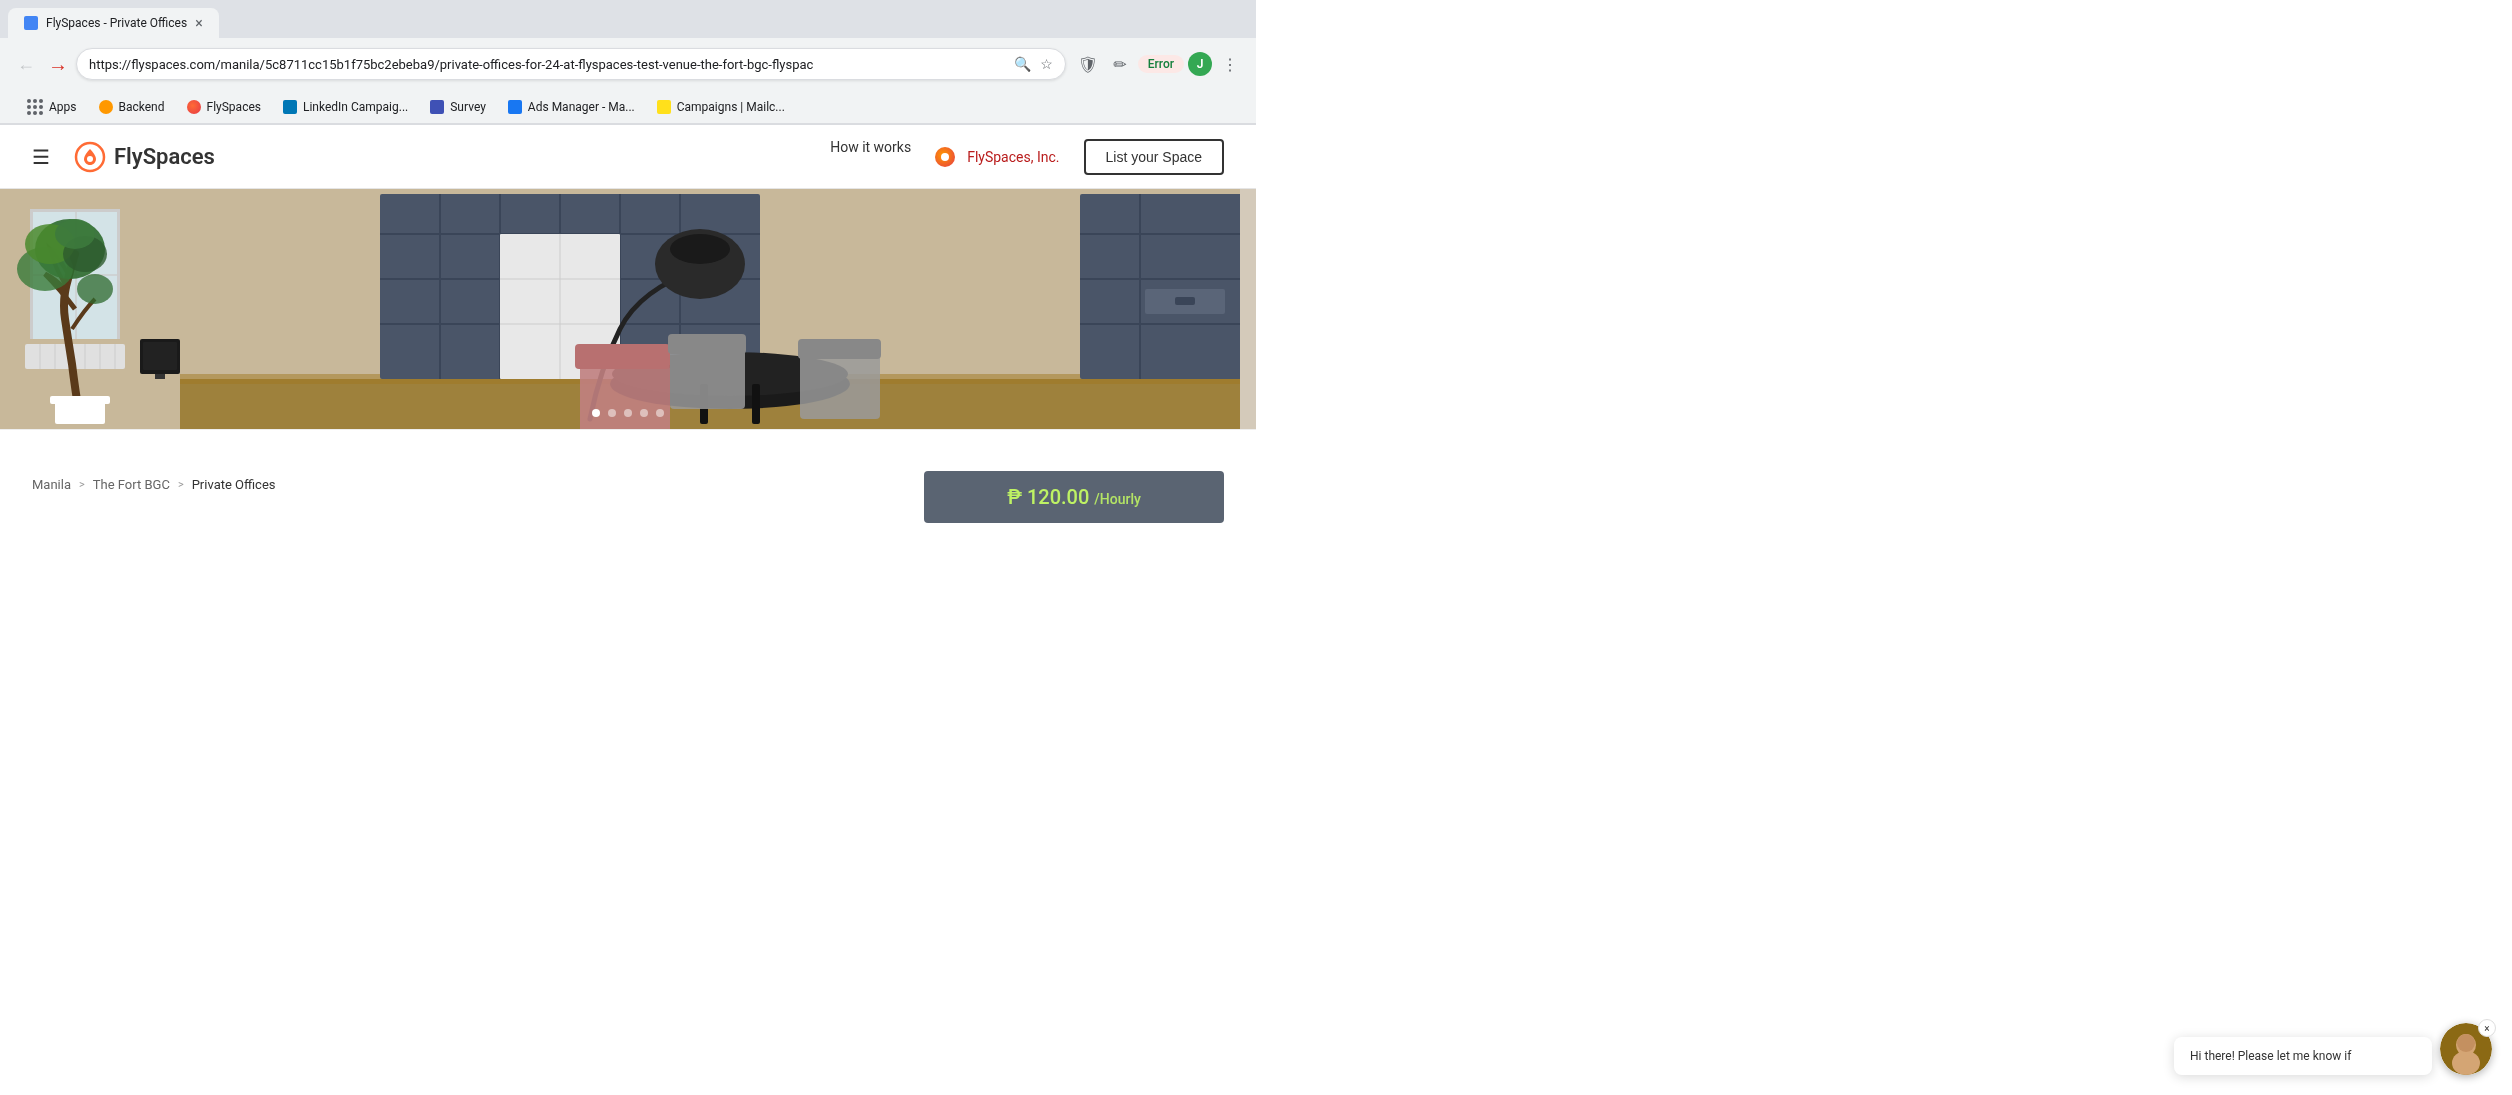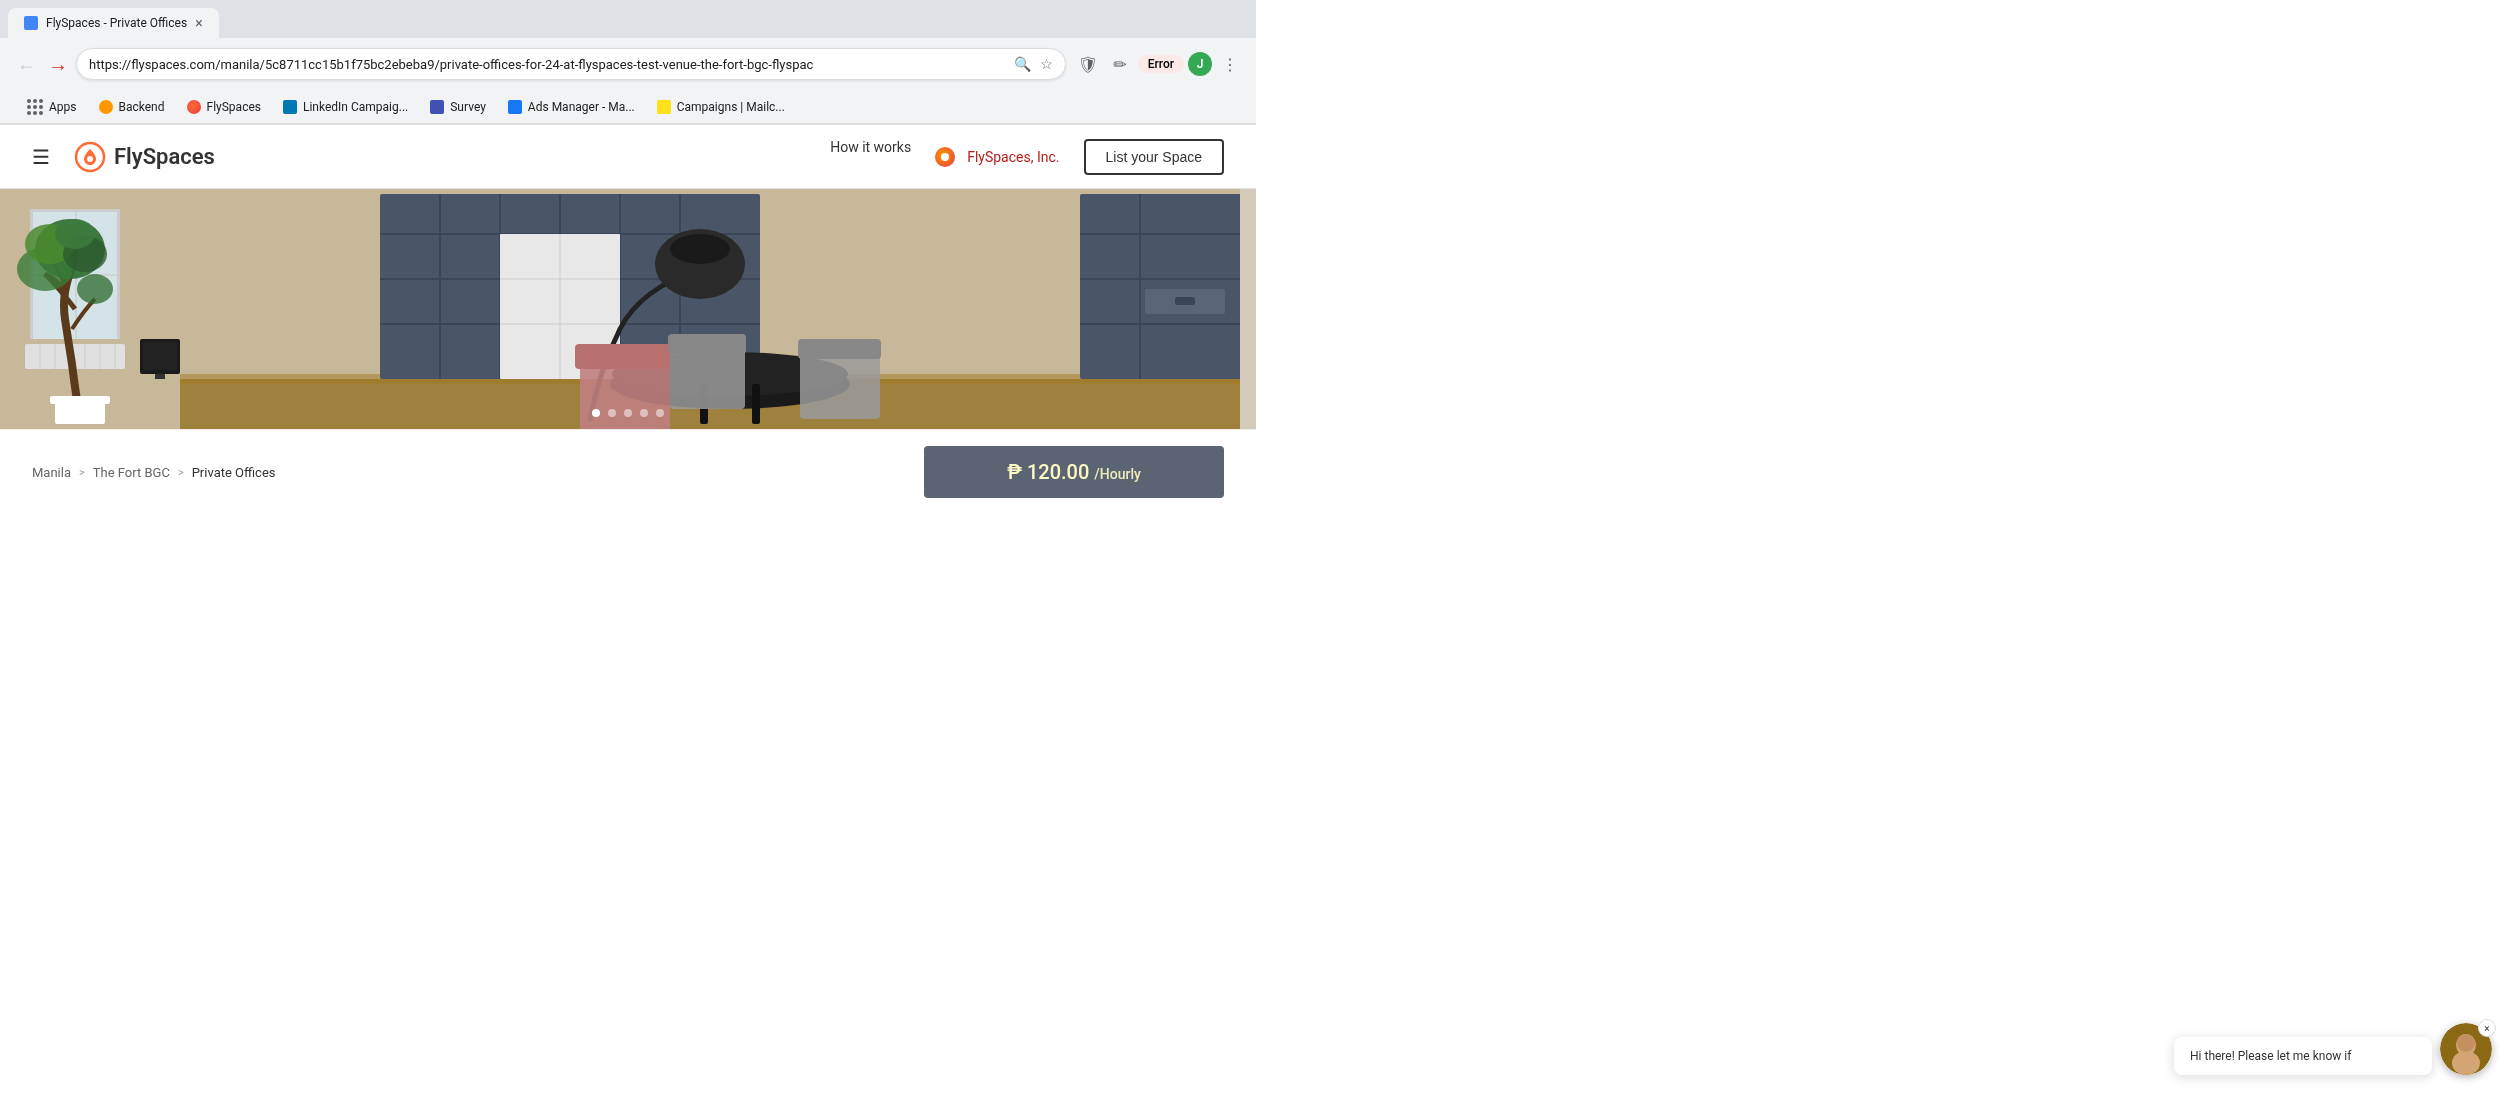--- a/index.html
+++ b/index.html
@@ -22,21 +22,21 @@
     
     .arrow-indicator { display: flex; align-items: center; gap: 4px; }
     
     .address-bar { flex: 1; display: flex; align-items: center; background: #fff; border: 1px solid #dadce0; border-radius: 22px; padding: 0 12px; height: 32px; gap: 8px; box-shadow: 0 1px 3px rgba(0,0,0,0.1); }
     .address-url { flex: 1; font-size: 13px; color: #202124; overflow: hidden; text-overflow: ellipsis; white-space: nowrap; }
     .address-icons { display: flex; gap: 8px; align-items: center; }
     .addr-icon { color: #5f6368; font-size: 14px; cursor: pointer; }
     
     .toolbar-icons { display: flex; align-items: center; gap: 4px; }
     .toolbar-btn { background: none; border: none; cursor: pointer; color: #5f6368; width: 28px; height: 28px; display: flex; align-items: center; justify-content: center; border-radius: 50%; font-size: 16px; }
-    .error-badge { background: #fce8e6; color: #000000; border-radius: 12px; padding: 2px 10px; font-size: 12px; font-weight: 500; }
+    .error-badge { background: #fce8e6; color: #15803d; border-radius: 12px; padding: 2px 10px; font-size: 12px; font-weight: 500; }
     .profile-avatar { width: 24px; height: 24px; border-radius: 50%; background: #34a853; color: white; display: flex; align-items: center; justify-content: center; font-size: 12px; font-weight: 600; }
 
     
     .bookmarks-bar { display: flex; align-items: center; padding: 2px 17px; height: 34px; gap: 2px; border-bottom: 1px solid #dadce0; background: #f1f3f4; }
     .bookmark-item { display: flex; align-items: center; gap: 6px; padding: 4px 10px; border-radius: 4px; cursor: pointer; font-size: 12px; color: #202124; white-space: nowrap; }
     .bookmark-favicon { width: 14px; height: 14px; border-radius: 2px; flex-shrink: 0; }
     .bm-apps-grid { display: grid; grid-template-columns: repeat(3,4px); gap: 2px; }
     .bm-dot { width: 4px; height: 4px; background: #5f6368; border-radius: 50%; }
 
     
@@ -60,21 +60,21 @@
     .dot { width: 8px; height: 8px; border-radius: 50%; background: rgba(255,255,255,0.5); cursor: pointer; }
     .dot.active { background: rgba(255,255,255,1); }
 
     
     .bottom-bar { display: flex; align-items: center; padding: 16px 32px; background: #fff; border-top: 1px solid #eee; }
     .breadcrumb { display: flex; align-items: center; gap: 8px; font-size: 13px; color: #666; flex: 1; }
     .breadcrumb-link { color: #666; text-decoration: none; cursor: pointer; }
     .breadcrumb-sep { color: #999; font-size: 11px; }
     .breadcrumb-current { color: #333; }
     
-    .price-bar { background: #5a6472; color: #fef9c3; padding: 14px 20px; display: flex; align-items: center; justify-content: center; min-width: 300px; border-radius: 4px; }
+    .price-bar { background: #5a6472; color: #bef264; padding: 14px 20px; display: flex; align-items: center; justify-content: center; min-width: 300px; border-radius: 4px; margin-top: 25px; }
     .price-text { font-size: 20px; font-weight: 500; }
     .price-unit { font-size: 14px; opacity: 0.9; }
 
     
     .chat-widget { position: fixed; bottom: 20px; right: 20px; z-index: 1000; }
     .chat-bubble { width: 52px; height: 52px; border-radius: 50%; overflow: hidden; cursor: pointer; box-shadow: 0 2px 8px rgba(0,0,0,0.3); }
     .chat-close { position: absolute; top: -4px; right: -4px; width: 18px; height: 18px; background: #fff; border-radius: 50%; display: flex; align-items: center; justify-content: center; cursor: pointer; font-size: 10px; color: #333; border: 1px solid #ddd; }
     .chat-preview { position: absolute; right: 60px; bottom: 0; background: #fff; border-radius: 8px; padding: 12px 16px; box-shadow: 0 2px 12px rgba(0,0,0,0.15); width: 258px; font-size: 12px; color: #333; }
   </style>
 </head>

